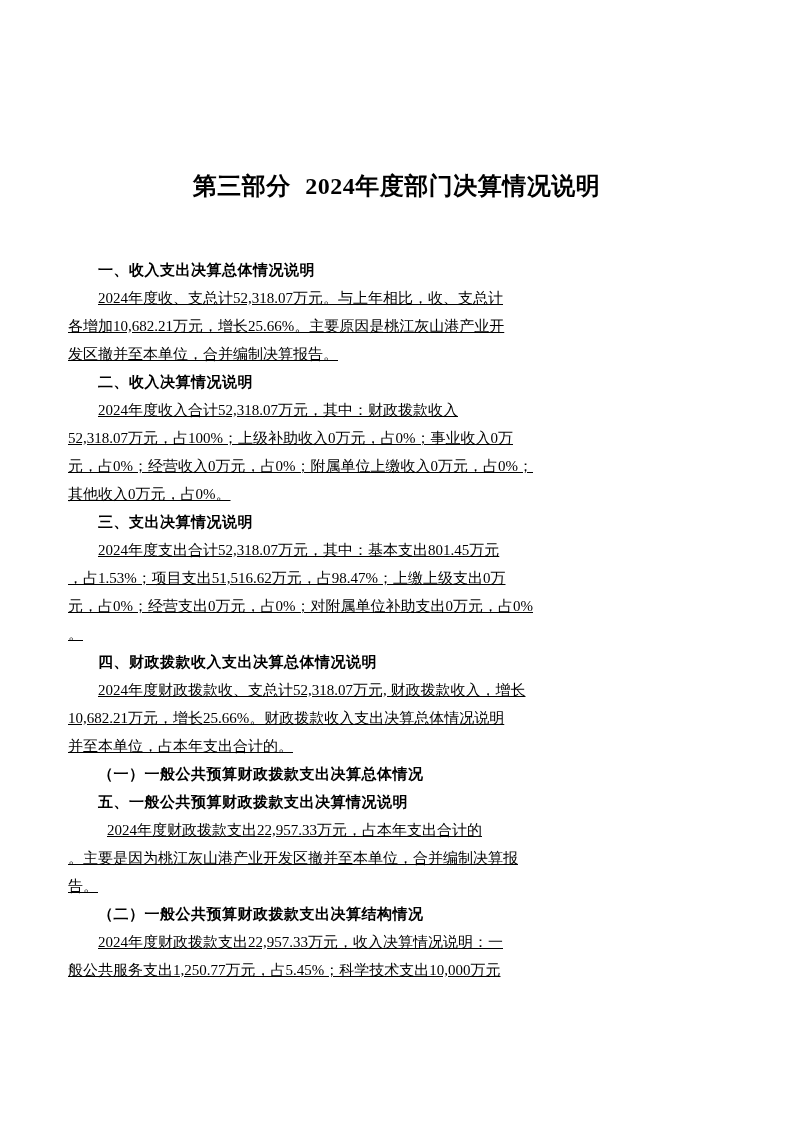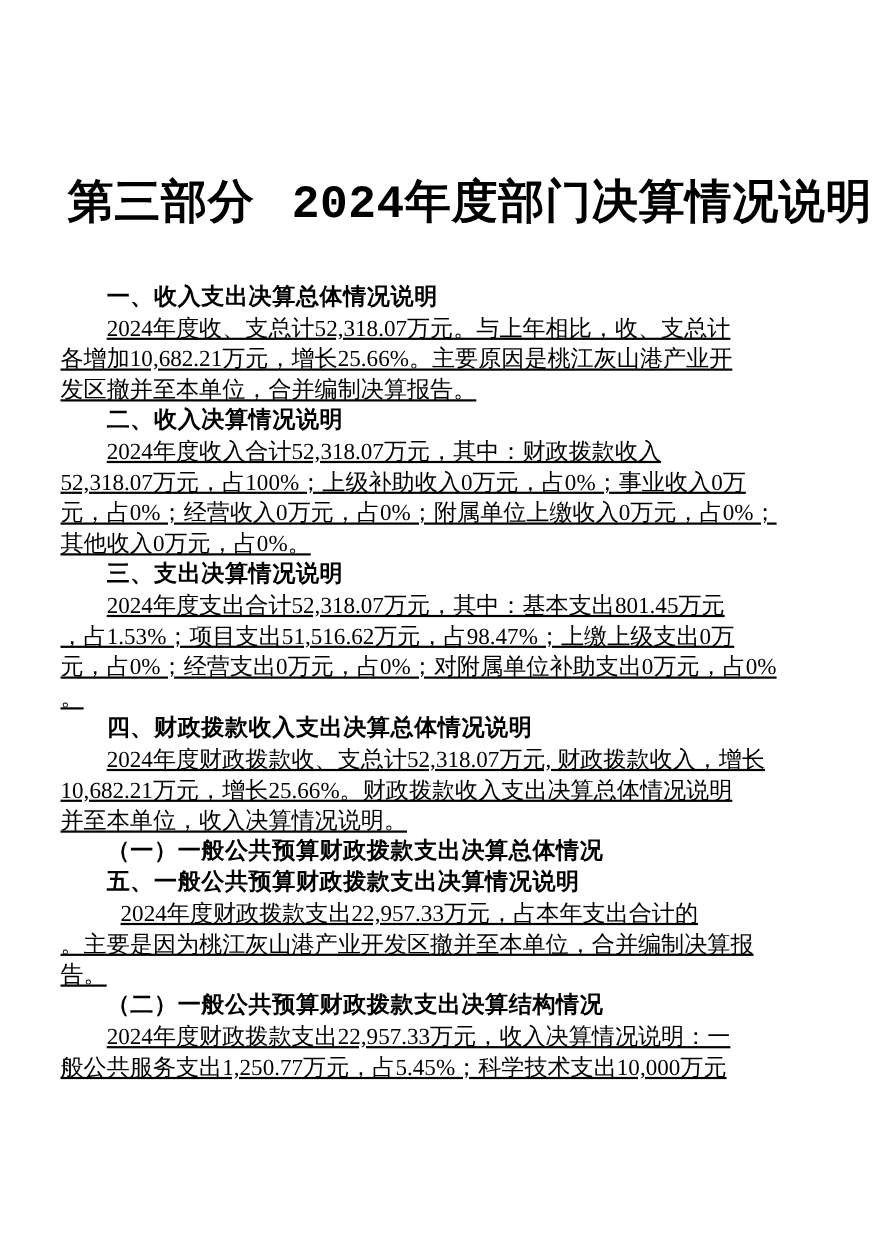--- a/index.html
+++ b/index.html
@@ -15,35 +15,35 @@
     overflow: hidden;
     color: #000000;
     font-family: "Liberation Serif", "DejaVu Serif", serif;
   }
   .doc-title {
     position: absolute;
     top: 163px;
     left: 0;
     width: 100%;
     margin: 0;
-    text-align: right;
-    font-size: 42px;
+    text-align: center;
+    font-size: 24px;
     line-height: 46px;
     font-weight: bold;
-    font-family: Liberation Mono, monospace;
+    font-family: Liberation Serif, serif;
     word-spacing: 8px;
     letter-spacing: 0.5px;
     white-space: nowrap;
   }
   .content {
     position: absolute;
     top: 256px;
-    left: 55px;
+    left: 68px;
     width: 665px;
-    font-size: 21px;
+    font-size: 15px;
     line-height: 28px;
   }
   .sec-heading {
     height: 28px;
     font-weight: bold;
     font-family: "Liberation Sans", "DejaVu Sans", sans-serif;
     text-indent: 2em;
     white-space: nowrap;
     letter-spacing: 0.5px;
   }
@@ -88,21 +88,21 @@
         <div class="tline">2024年度支出合计52,318.07万元，其中：基本支出801.45万元</div>
         <div class="tline">，占1.53%；项目支出51,516.62万元，占98.47%；上缴上级支出0万</div>
         <div class="tline">元，占0%；经营支出0万元，占0%；对附属单位补助支出0万元，占0%</div>
         <div class="tline">。</div>
       </div>
 
     <div class="sec-heading">四、财政拨款收入支出决算总体情况说明</div>
     <div class="para">
         <div class="tline">2024年度财政拨款收、支总计52,318.07万元, 财政拨款收入，增长</div>
         <div class="tline">10,682.21万元，增长25.66%。财政拨款收入支出决算总体情况说明</div>
-        <div class="tline">并至本单位，收入决算情况说明。</div>
+        <div class="tline">并至本单位，占本年支出合计的。</div>
       </div>
 
     <div class="sec-heading">（一）一般公共预算财政拨款支出决算总体情况</div>
 
     <div class="sec-heading">五、一般公共预算财政拨款支出决算情况说明</div>
     <div class="para extra-indent">
         <div class="tline">2024年度财政拨款支出22,957.33万元，占本年支出合计的</div>
         <div class="tline">。主要是因为桃江灰山港产业开发区撤并至本单位，合并编制决算报</div>
         <div class="tline">告。</div>
       </div>

